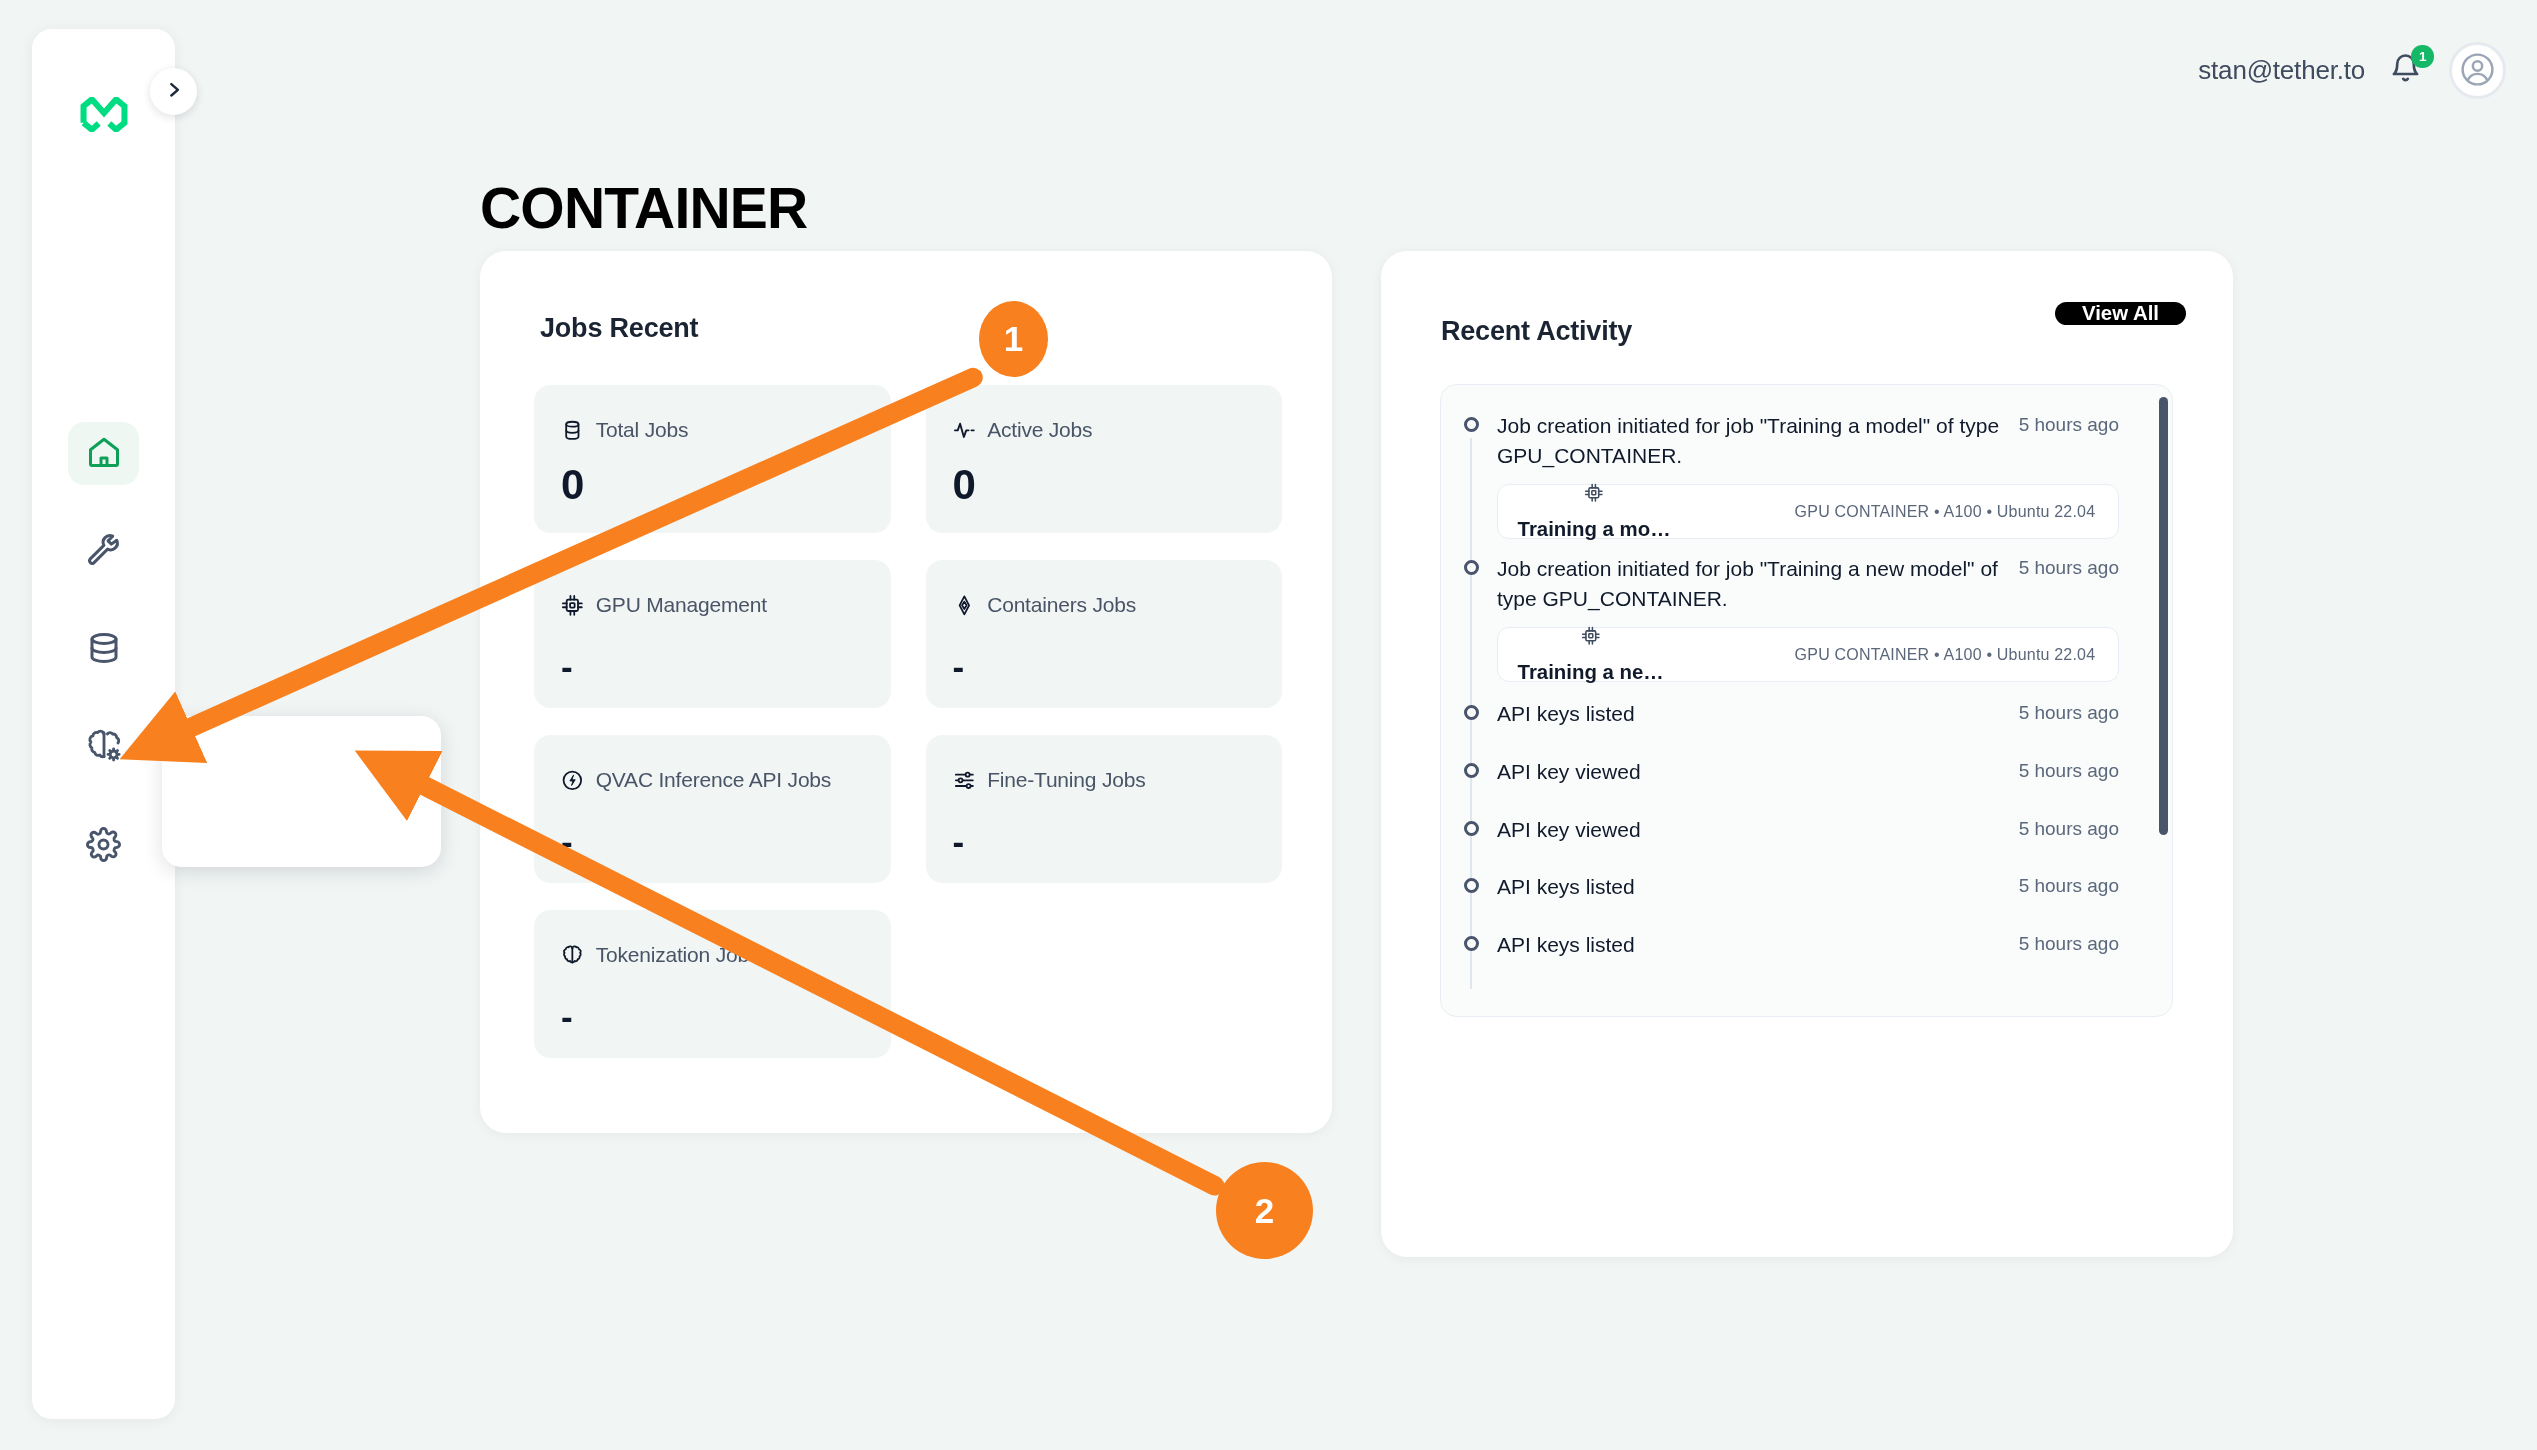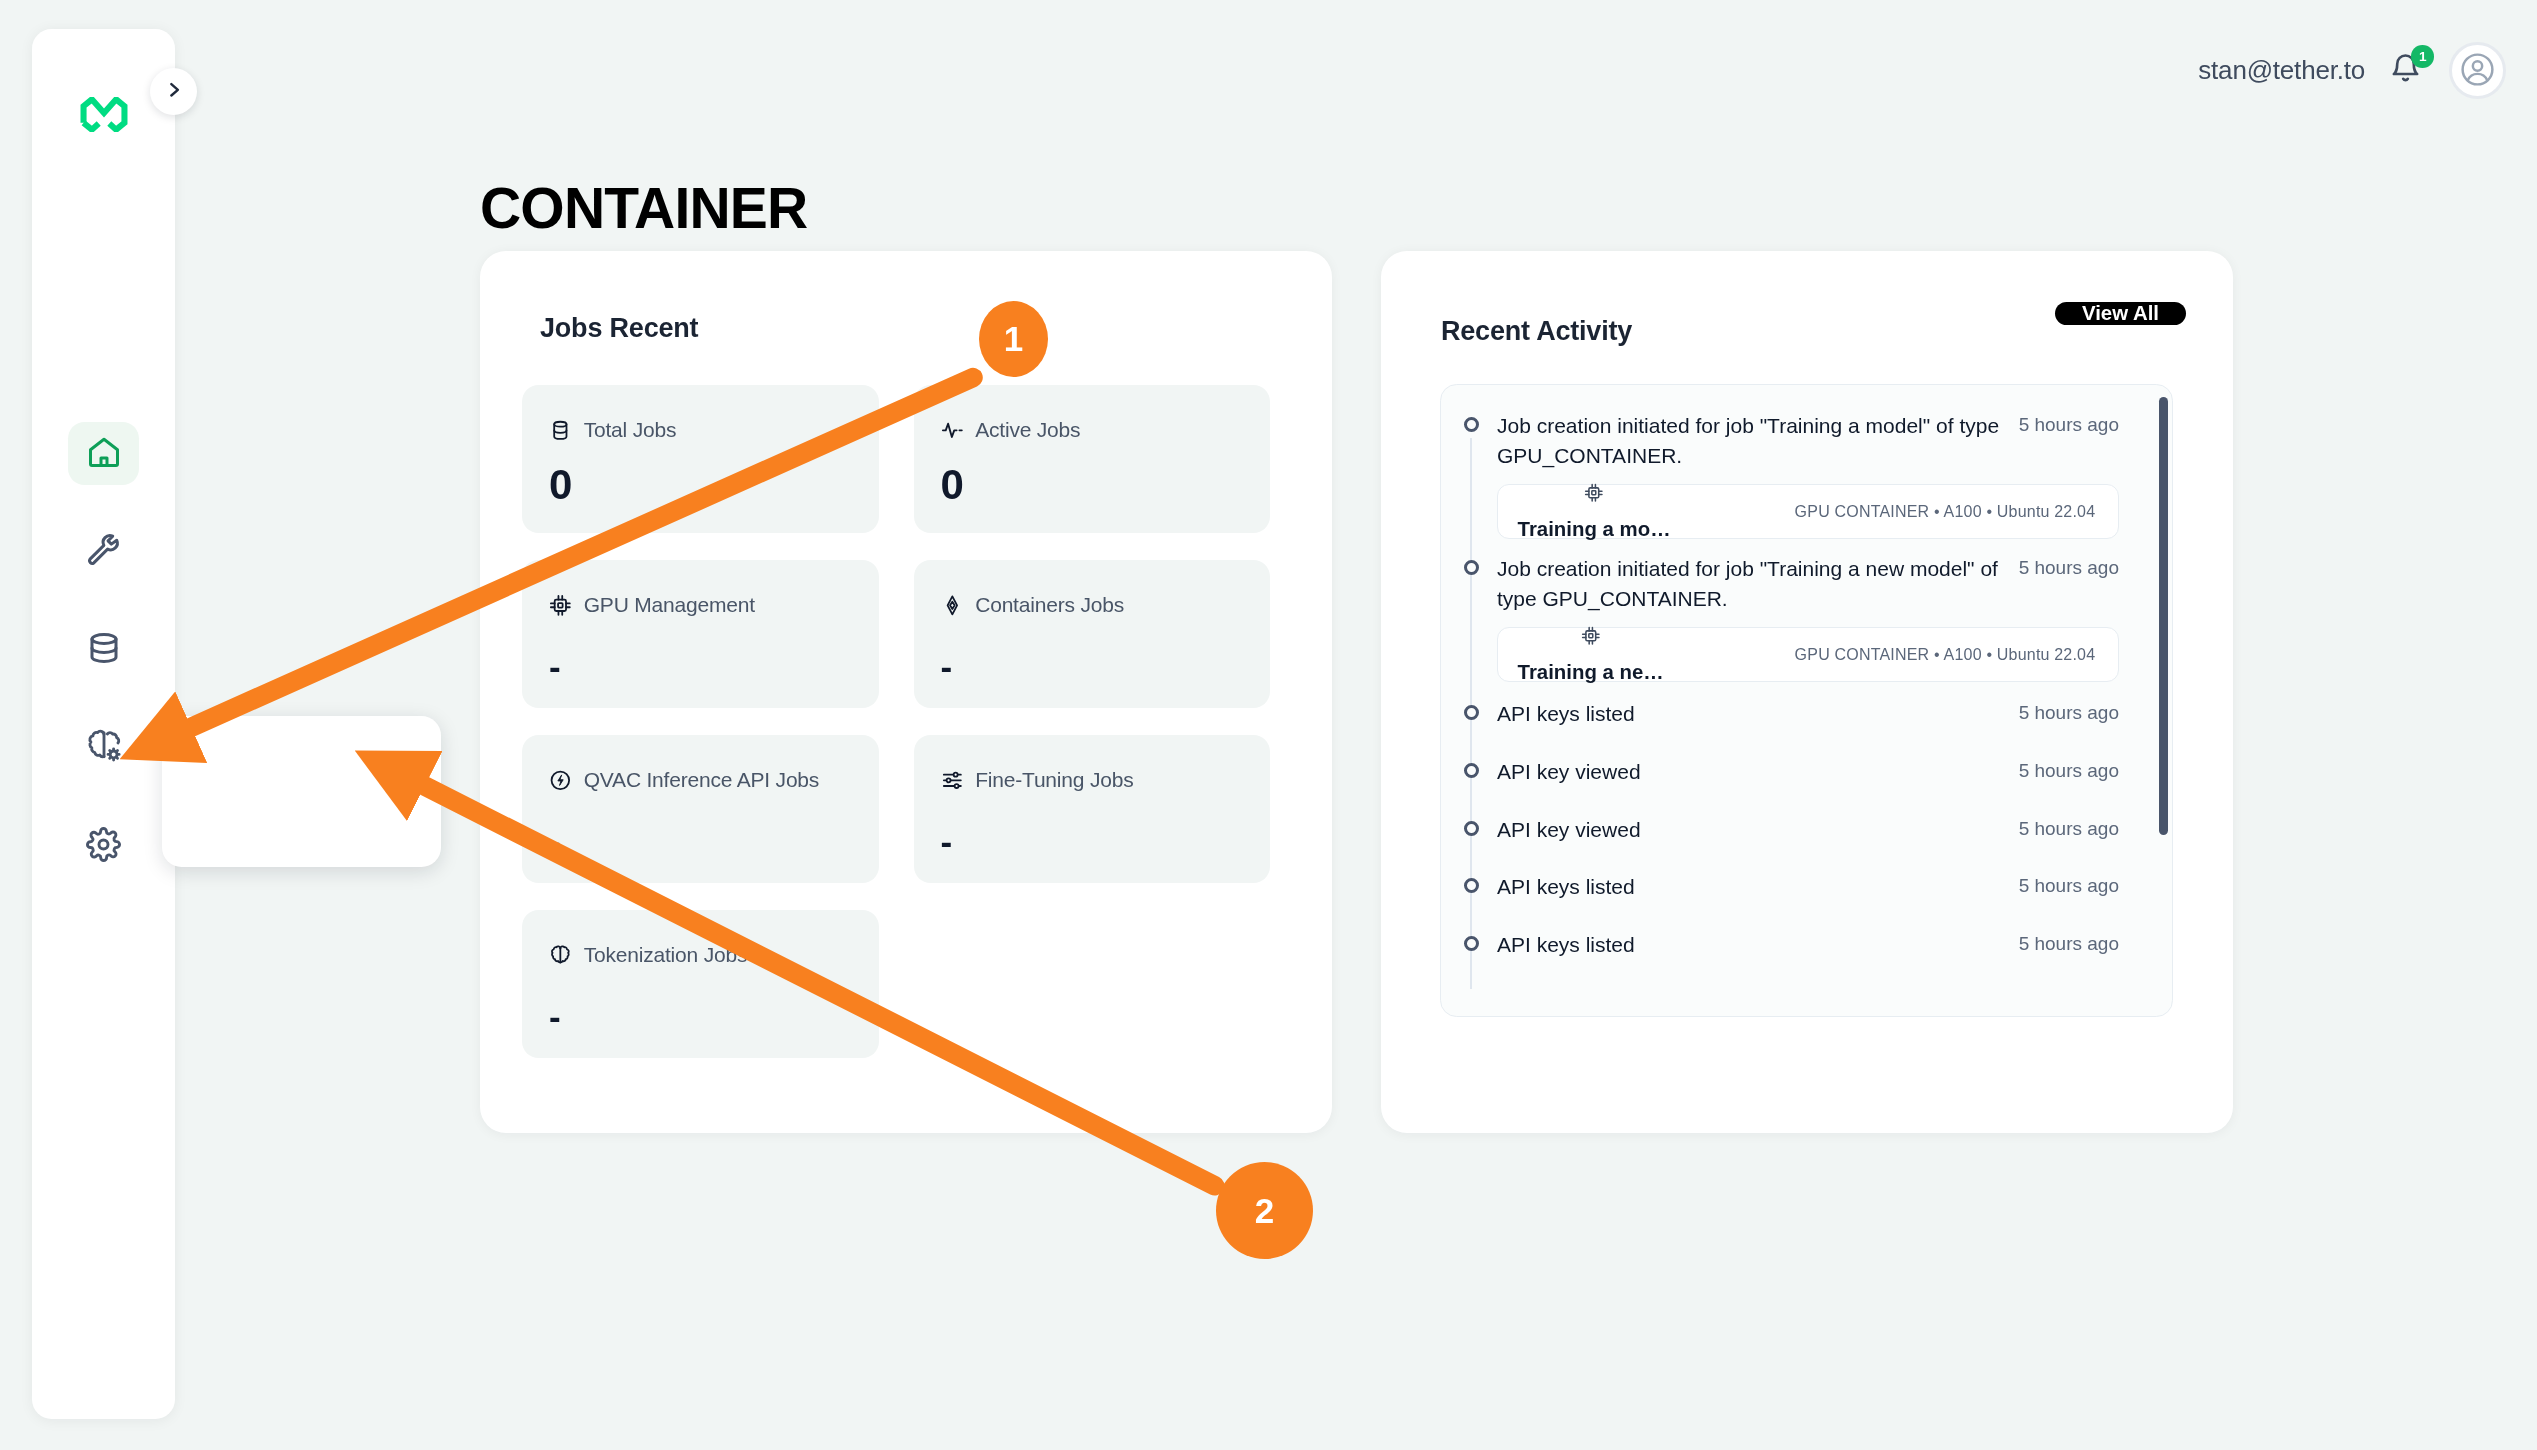--- a/index.html
+++ b/index.html
@@ -165,21 +165,21 @@
   .jobs-card {
     left: 480px;
     top: 251px;
     width: 852px;
     height: 882px;
   }
   .activity-card {
     left: 1381px;
     top: 251px;
     width: 852px;
-    height: 882px;
+    height: 1006px;
   }
   .card-title {
     position: absolute;
     font-size: 27px;
     font-weight: bold;
     color: #1b2433;
     letter-spacing: -0.2px;
   }
   .jobs-title { left: 60px; top: 62px; }
   .activity-title { left: 60px; top: 65px; }
@@ -195,21 +195,21 @@
     font-size: 20.4px;
     font-weight: bold;
     cursor: pointer;
     border: none;
     font-family: "Liberation Sans", sans-serif;
   }
 
   
   .stats-grid {
     position: absolute;
-    left: 42px;
+    left: 54px;
     top: 134px;
     width: 748px;
     display: grid;
     grid-template-columns: 1fr 1fr;
     column-gap: 35px;
     row-gap: 27px;
   }
   .stat-box {
     background: #f1f5f4;
     border-radius: 16.6px;

